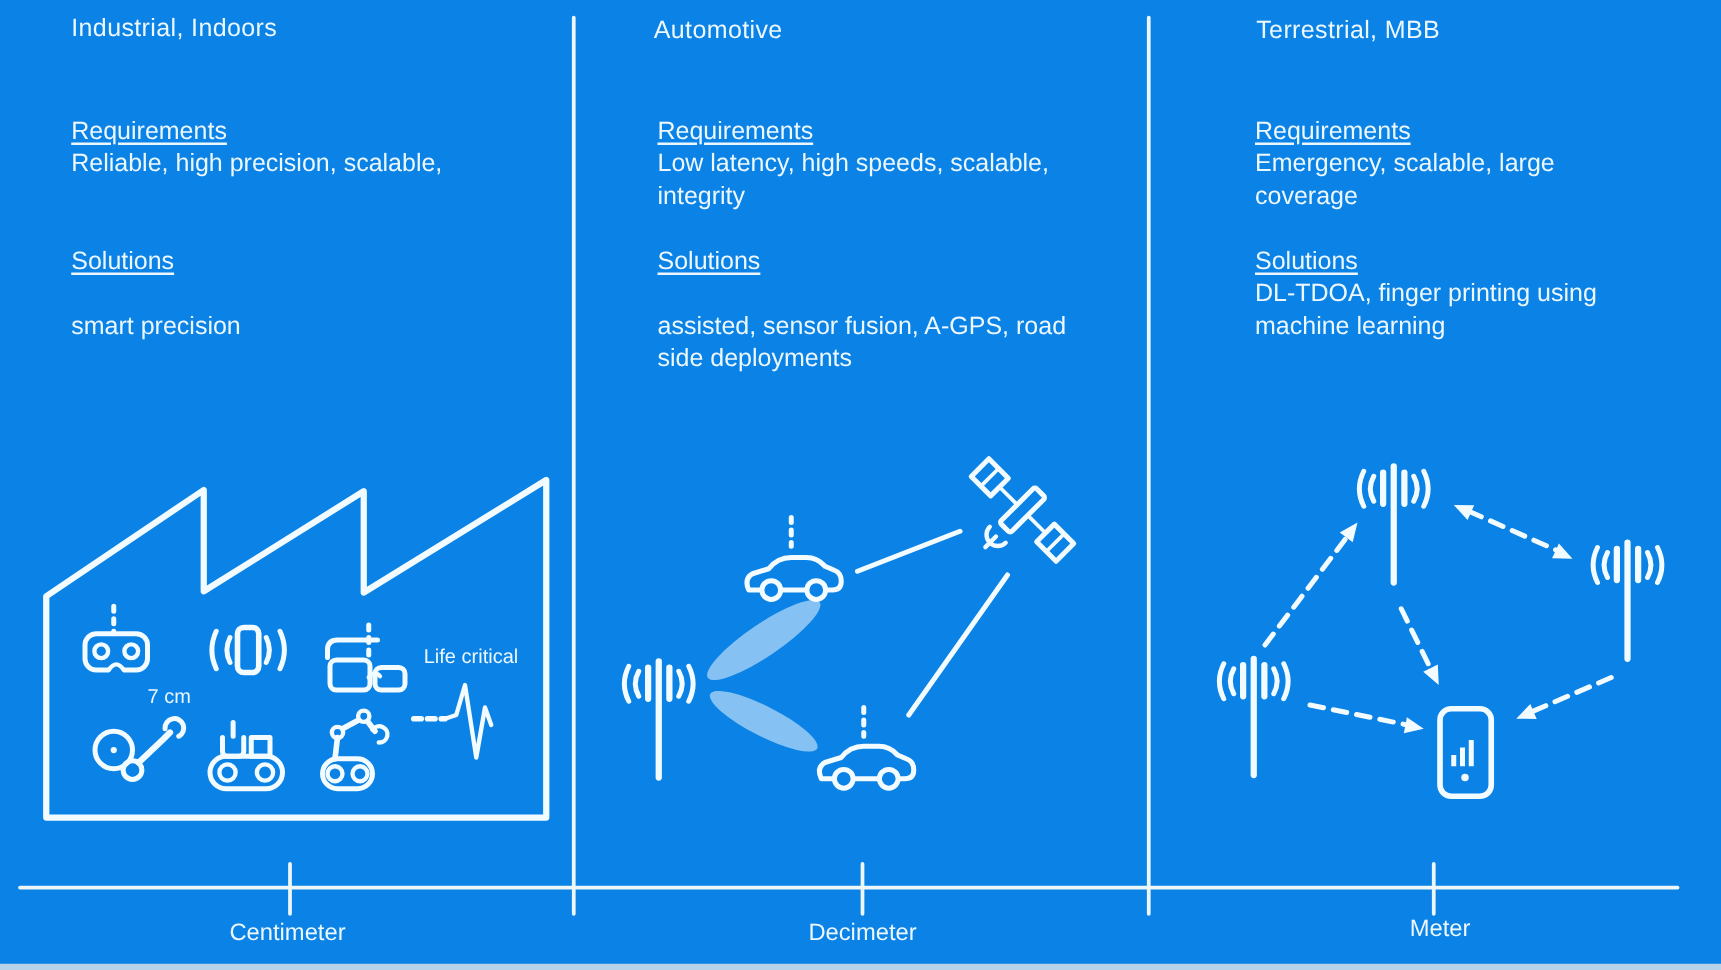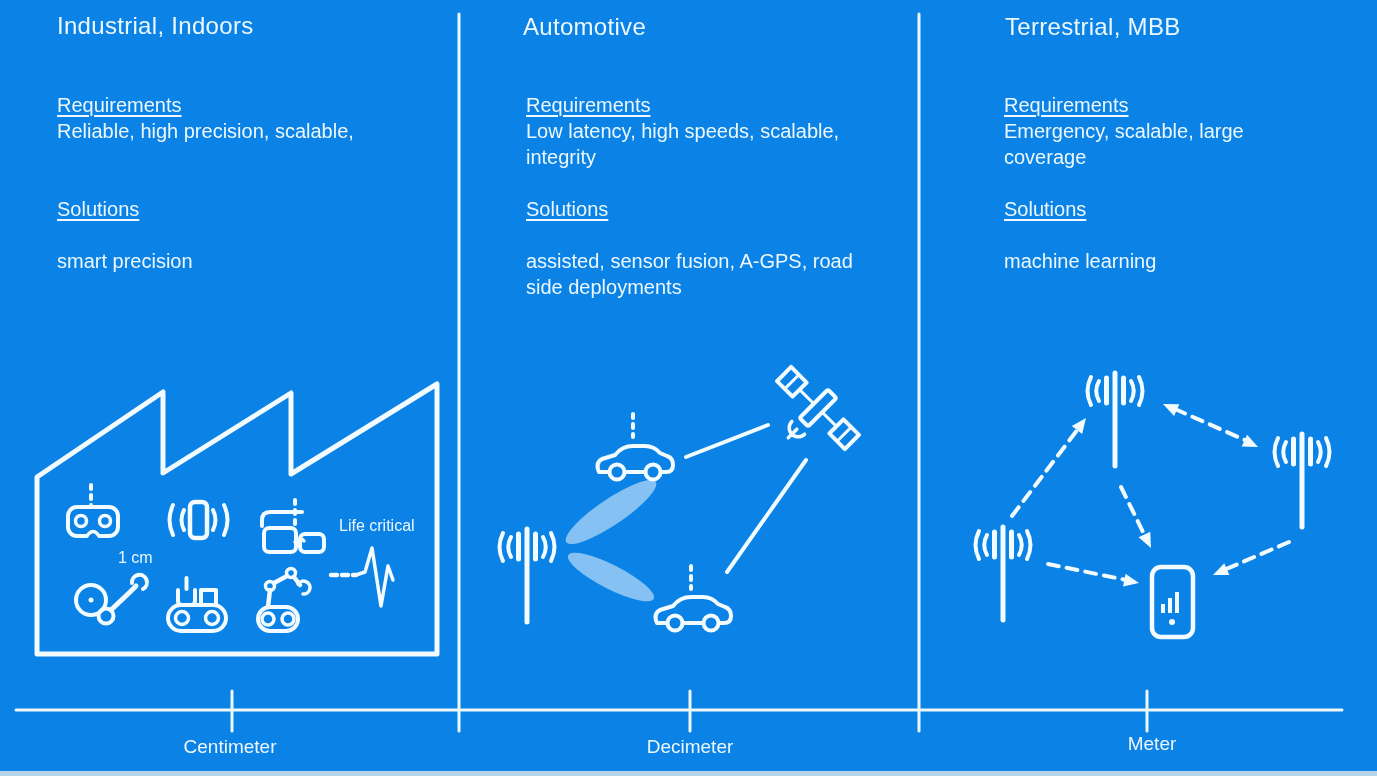--- a/index.html
+++ b/index.html
@@ -1,20 +1,20 @@
 <!DOCTYPE html>
 <html><head>
 <meta charset="utf-8">
 <style>
   html,body{margin:0;padding:0;background:#0A82E6;}
   .canvas{position:relative;width:1377px;height:776px;background:#0A82E6;overflow:hidden;
           font-family:"Liberation Sans",sans-serif;}
   .art{position:absolute;left:0;top:0;}
   .txt{position:absolute;color:#ECF8FE;white-space:nowrap;}
-  .col-title{font-size:24px;font-weight:400;letter-spacing:0.3px;}
+  .col-title{font-size:20px;font-weight:400;letter-spacing:0.3px;}
   .heading{font-size:20px;text-decoration:underline;text-underline-offset:3px;text-decoration-thickness:1.5px;}
   .body{font-size:20px;}
   .small{font-size:16px;}
   .axis-label{font-size:19px;transform:translateX(-50%);}
   .bottom-strip{position:absolute;left:0;bottom:0;width:100%;height:5px;background:#B6D3E9;}
 </style>
 </head>
 <body>
 
 <div class="canvas">
@@ -173,34 +173,35 @@
   </svg>
 
   <div class="txt col-title" style="left:57px;top:12px">Industrial, Indoors</div>
   <div class="txt col-title" style="left:523px;top:13px">Automotive</div>
   <div class="txt col-title" style="left:1005px;top:13px">Terrestrial, MBB</div>
 
   <div class="txt heading" style="left:57px;top:94px">Requirements</div>
   <div class="txt body" style="left:57px;top:120px">Reliable, high precision, scalable,</div>
   <div class="txt heading" style="left:57px;top:198px">Solutions</div>
   <div class="txt body" style="left:57px;top:250px">smart precision</div>
-  <div class="txt small" style="left:118px;top:549px">1 cm</div>
+  <div class="txt small" style="left:118px;top:549px">7 cm</div>
   <div class="txt small" style="left:339px;top:517px">Life critical</div>
 
   <div class="txt heading" style="left:526px;top:94px">Requirements</div>
   <div class="txt body" style="left:526px;top:120px">Low latency, high speeds, scalable,</div>
   <div class="txt body" style="left:526px;top:146px">integrity</div>
   <div class="txt heading" style="left:526px;top:198px">Solutions</div>
   <div class="txt body" style="left:526px;top:250px">assisted, sensor fusion, A-GPS, road</div>
   <div class="txt body" style="left:526px;top:276px">side deployments</div>
 
   <div class="txt heading" style="left:1004px;top:94px">Requirements</div>
   <div class="txt body" style="left:1004px;top:120px">Emergency, scalable, large</div>
   <div class="txt body" style="left:1004px;top:146px">coverage</div>
   <div class="txt heading" style="left:1004px;top:198px">Solutions</div>
+  <div class="txt body" style="left:1004px;top:224px">DL-TDOA, finger printing using</div>
   <div class="txt body" style="left:1004px;top:250px">machine learning</div>
 
   <div class="txt axis-label" style="left:230px;top:736px">Centimeter</div>
   <div class="txt axis-label" style="left:690px;top:736px">Decimeter</div>
   <div class="txt axis-label" style="left:1152px;top:733px">Meter</div>
 
   <div class="bottom-strip"></div>
 </div>
 
 </body></html>

